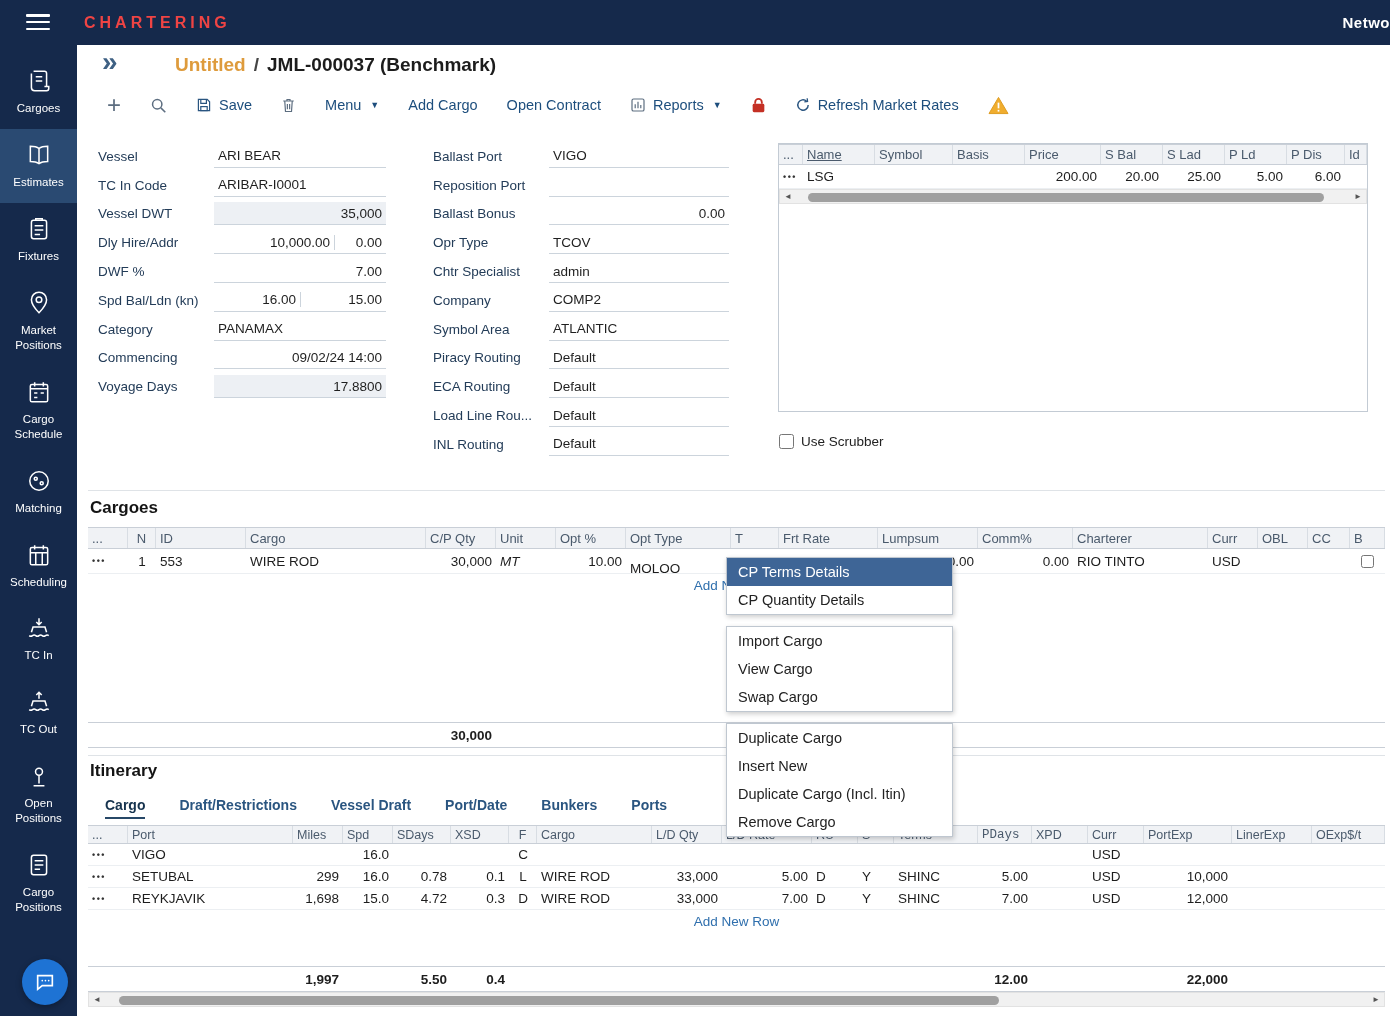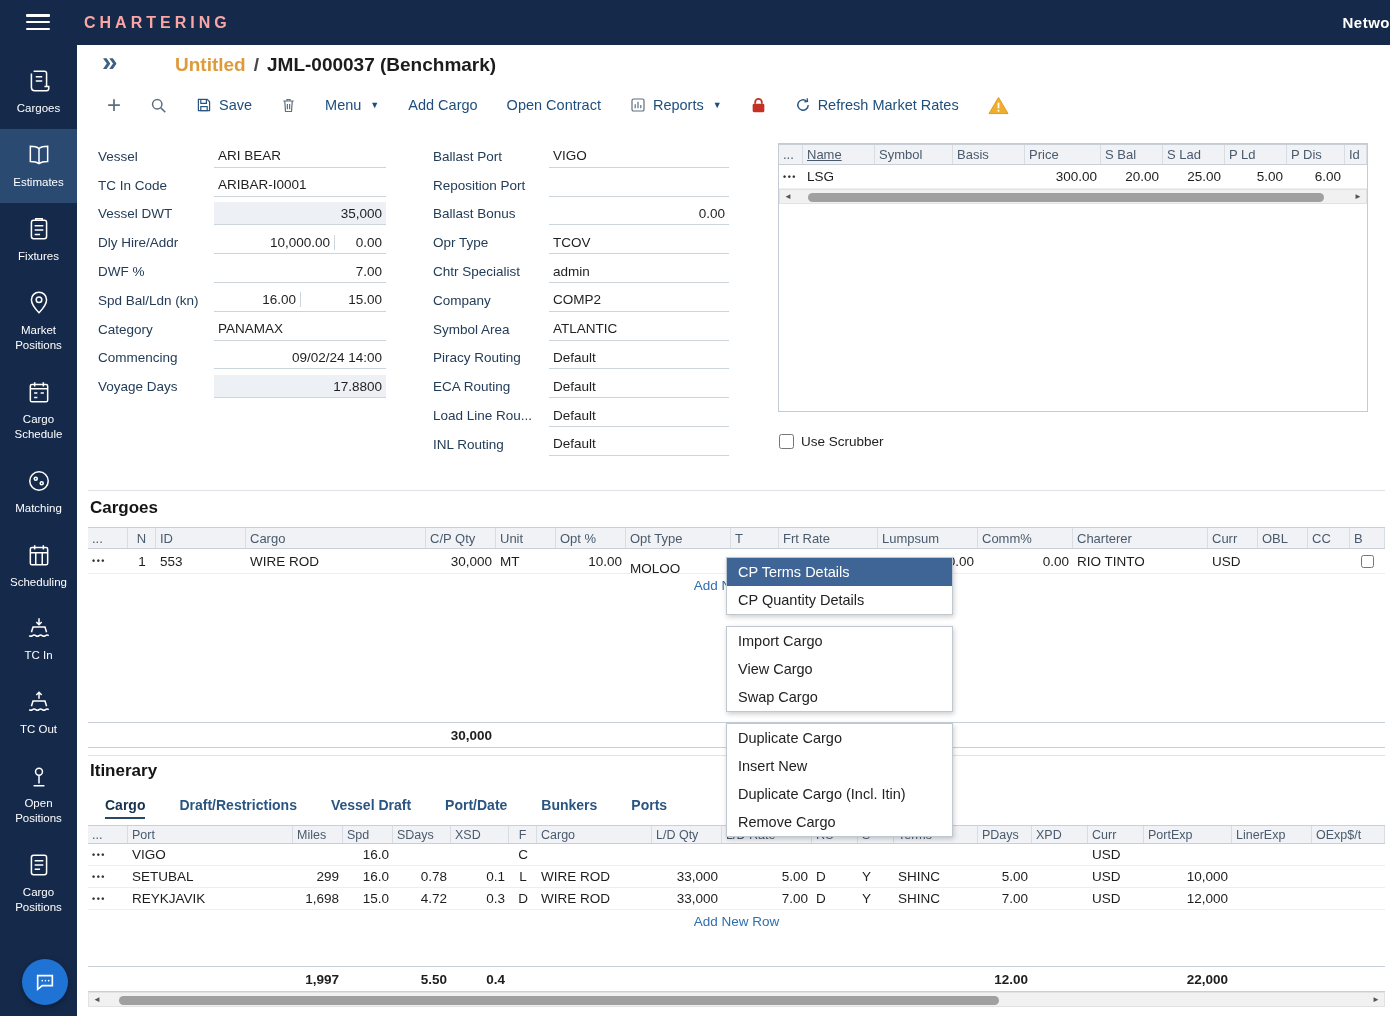--- a/index.html
+++ b/index.html
@@ -3,21 +3,21 @@
 <meta charset="utf-8">
 <style>
 *{box-sizing:border-box;margin:0;padding:0}
 html,body{width:1390px;height:1016px}
 body{position:relative;overflow:hidden;font-family:"Liberation Sans",sans-serif;background:#fff}
 
 
 .topbar{position:absolute;left:0;top:0;right:0;height:45px;background:#15294b;z-index:40}
 .hamburger{position:absolute;left:26px;top:14px;width:24px;cursor:pointer}
 .hamburger span{display:block;height:2.6px;background:#fff;margin-bottom:4.2px;border-radius:1px}
-.app-title{position:absolute;left:84px;top:0;line-height:45px;color:#fca5a5;font-size:16px;font-weight:bold;letter-spacing:4px}
+.app-title{position:absolute;left:84px;top:0;line-height:45px;color:#ef4444;font-size:16px;font-weight:bold;letter-spacing:4px}
 .topbar-right{position:absolute;right:0;top:0;line-height:45px;color:#fff;font-size:15px;font-weight:bold;letter-spacing:.5px}
 
 
 .sidebar{position:absolute;left:0;top:45px;bottom:0;width:77px;background:#15294b;z-index:30;padding-top:10px}
 .sb-item{display:flex;flex-direction:column;align-items:center;gap:7px;padding:13px 2px;cursor:pointer}
 .sb-item.active{background:#2a4a72}
 .sb-icon,.sb-icon svg{width:26px;height:26px;display:block}
 .sb-label{color:#fff;font-size:11.5px;text-align:center;line-height:1.3}
 .chat-fab{position:absolute;left:22px;top:959px;width:46px;height:46px;border-radius:50%;background:#1e73d4;z-index:60;display:flex;align-items:center;justify-content:center;box-shadow:0 2px 6px rgba(0,0,0,.3);cursor:pointer}
 
@@ -431,21 +431,21 @@
           <div class="t-cell" style="width: 62px;">S Lad</div>
           <div class="t-cell" style="width: 62px;">P Ld</div>
           <div class="t-cell" style="width: 58px;">P Dis</div>
           <div class="t-cell" style="width: 22px;">Id</div>
         </div>
         <div class="t-row t-data">
           <div class="t-cell menu-dots" style="width: 24px;">•••</div>
           <div class="t-cell" style="width: 72px;">LSG</div>
           <div class="t-cell" style="width: 78px;"></div>
           <div class="t-cell" style="width: 72px;"></div>
-          <div class="t-cell right" style="width: 76px;">300.00</div>
+          <div class="t-cell right" style="width: 76px;">200.00</div>
           <div class="t-cell right" style="width: 62px;">20.00</div>
           <div class="t-cell right" style="width: 62px;">25.00</div>
           <div class="t-cell right" style="width: 62px;">5.00</div>
           <div class="t-cell right" style="width: 58px;">6.00</div>
           <div class="t-cell" style="width: 22px;"></div>
         </div>
       </div>
     <div class="hscroll">
       <span class="arr">◄</span>
       <div class="track">
@@ -481,21 +481,21 @@
           <div class="t-cell" style="width: 50px;">OBL</div>
           <div class="t-cell" style="width: 42px;">CC</div>
           <div class="t-cell" style="width: 35px;">B</div>
         </div>
         <div class="t-row t-data">
           <div class="t-cell menu-dots" style="width: 40px;">•••</div>
           <div class="t-cell center" style="width: 28px;">1</div>
           <div class="t-cell" style="width: 90px;">553</div>
           <div class="t-cell" style="width: 180px;">WIRE ROD</div>
           <div class="t-cell right" style="width: 70px;">30,000</div>
-          <div class="t-cell" style="width: 60px;">MT</div>
+          <div class="t-cell" style="width: 60px; font-style: italic;">MT</div>
           <div class="t-cell right" style="width: 70px;">10.00</div>
           <div class="t-cell" style="width: 105px; margin-top: 15px;">MOLOO</div>
           <div class="t-cell center" style="width: 48px;"></div>
           <div class="t-cell right" style="width: 99px;">20.0000</div>
           <div class="t-cell right" style="width: 100px;">0.00</div>
           <div class="t-cell right" style="width: 95px;">0.00</div>
           <div class="t-cell" style="width: 135px;">RIO TINTO</div>
           <div class="t-cell" style="width: 50px;">USD</div>
           <div class="t-cell" style="width: 50px;"></div>
           <div class="t-cell" style="width: 42px;"></div>
@@ -547,21 +547,21 @@
           <div class="t-cell" style="width: 50px;">Spd</div>
           <div class="t-cell" style="width: 58px;">SDays</div>
           <div class="t-cell" style="width: 58px;">XSD</div>
           <div class="t-cell center" style="width: 28px;">F</div>
           <div class="t-cell" style="width: 115px;">Cargo</div>
           <div class="t-cell" style="width: 70px;">L/D Qty</div>
           <div class="t-cell" style="width: 90px;">L/D Rate</div>
           <div class="t-cell" style="width: 46px;">RU</div>
           <div class="t-cell" style="width: 36px;">S</div>
           <div class="t-cell" style="width: 84px;">Terms</div>
-          <div class="t-cell" style="width: 54px;">PDays</div>
+          <div class="t-cell" style="width: 54px; font-family: Liberation Mono, monospace;">PDays</div>
           <div class="t-cell" style="width: 56px;">XPD</div>
           <div class="t-cell" style="width: 56px;">Curr</div>
           <div class="t-cell" style="width: 88px;">PortExp</div>
           <div class="t-cell" style="width: 80px;">LinerExp</div>
           <div class="t-cell" style="width: 73px;">OExp$/t</div>
         </div>
         <div class="t-row t-data">
           <div class="t-cell menu-dots" style="width: 40px;">•••</div>
           <div class="t-cell" style="width: 165px;">VIGO</div>
           <div class="t-cell right" style="width: 50px;"></div>

